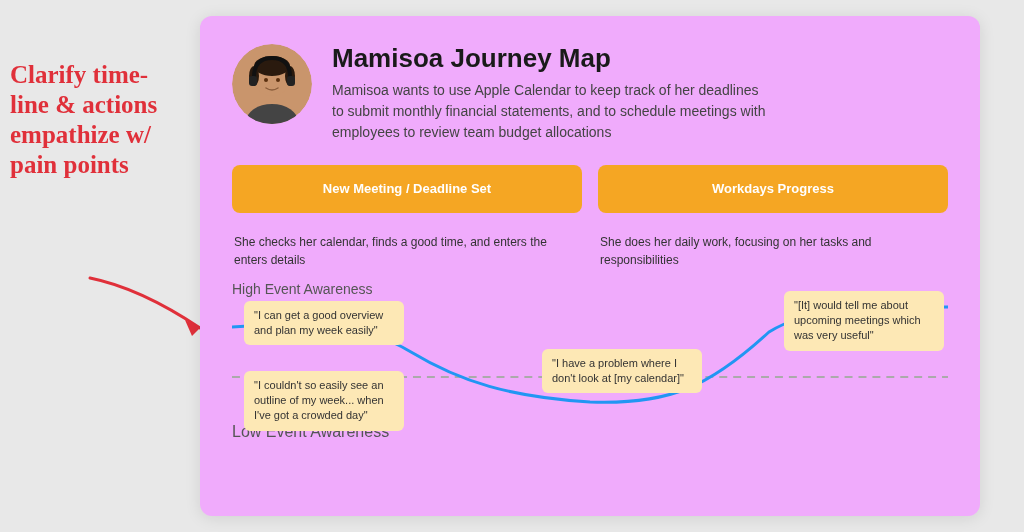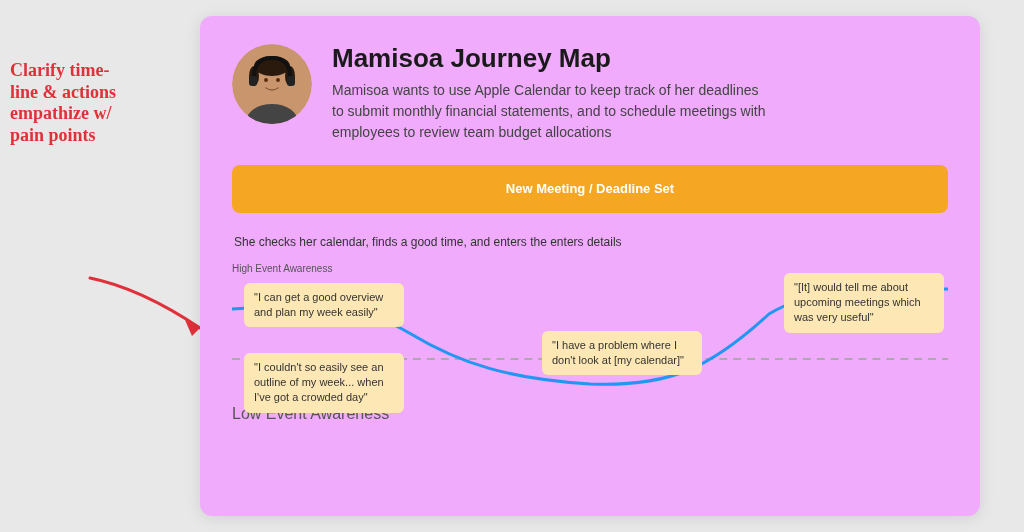--- a/index.html
+++ b/index.html
@@ -83,21 +83,21 @@
       line-height: 1.5;
       padding: 0 2px;
     }
 
     .chart-area {
       position: relative;
       height: 160px;
       margin-top: 6px;
     }
     .chart-label-top {
-      font-size: 10px;
+      font-size: 14px;
       color: #555;
       position: absolute;
       top: 0;
       left: 0;
     }
     .chart-label-bottom {
       font-size: 16px;
       color: #555;
       position: absolute;
       bottom: 0;
@@ -126,21 +126,21 @@
     .quote-box.q2 { top: 90px; left: 12px; }
     .quote-box.q3 { top: 68px; left: 310px; }
     .quote-box.q4 { top: 10px; right: 4px; }
 
     
     .annotation {
       position: absolute;
       top: 60px;
       left: 10px;
       font-family: 'Comic Sans MS', 'Chalkboard SE', cursive;
-      font-size: 18px;
+      font-size: 25px;
       color: #e0303a;
       font-weight: bold;
       line-height: 1.2;
       width: 180px;
     }
 
     .annotation-arrow {
       position: absolute;
       top: 268px;
       left: 60px;
@@ -189,20 +189,24 @@
       <h1>Mamisoa Journey Map</h1>
       <p>Mamisoa wants to use Apple Calendar to keep track of her deadlines to submit monthly financial statements, and to schedule meetings with employees to review team budget allocations</p>
     </div>
   </div>
 
   <div class="phases-row">
     <div class="phase-col">
       <div class="phase-badge">New Meeting / Deadline Set</div>
       <div class="phase-desc">She checks her calendar, finds a good time, and enters the enters details</div>
     </div>
+    <div class="phase-col">
+      <div class="phase-badge">Workdays Progress</div>
+      <div class="phase-desc">She does her daily work, focusing on her tasks and responsibilities</div>
+    </div>
   </div>
 
   <div class="chart-area">
     <span class="chart-label-top">High Event Awareness</span>
     <span class="chart-label-bottom">Low Event Awareness</span>
 
     <svg class="chart-svg" viewBox="0 0 720 130" preserveAspectRatio="none">
 
       <line x1="0" y1="80" x2="720" y2="80" stroke="#aaa" stroke-width="2" stroke-dasharray="8,6"></line>
 

